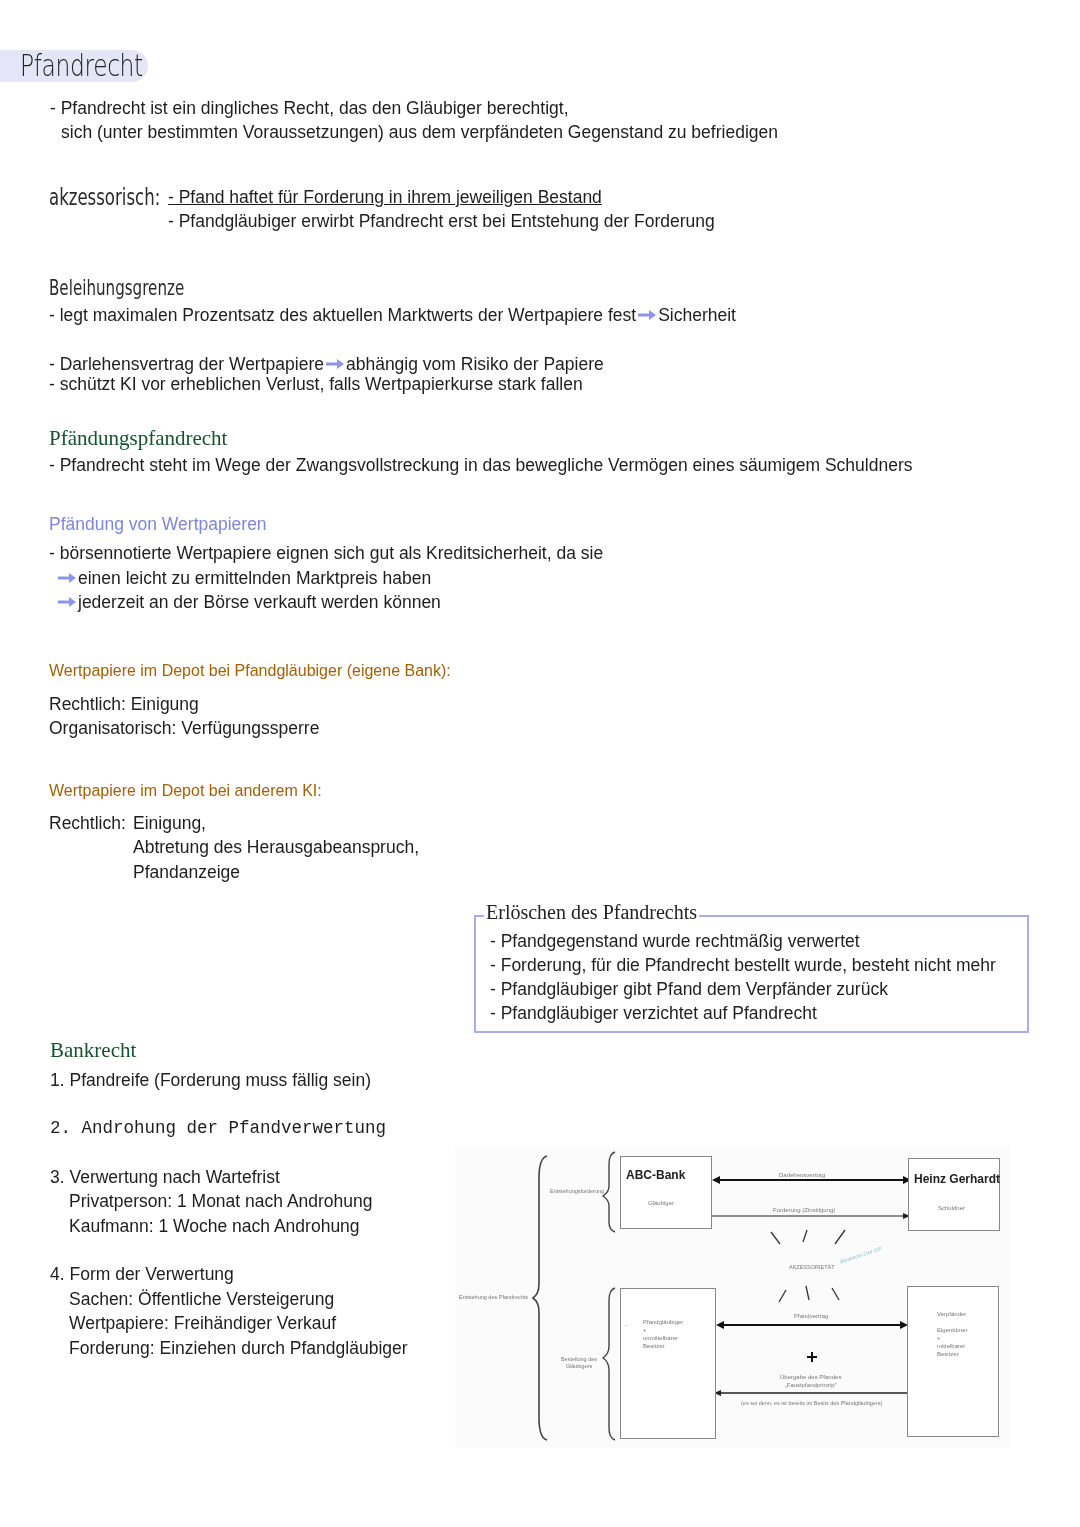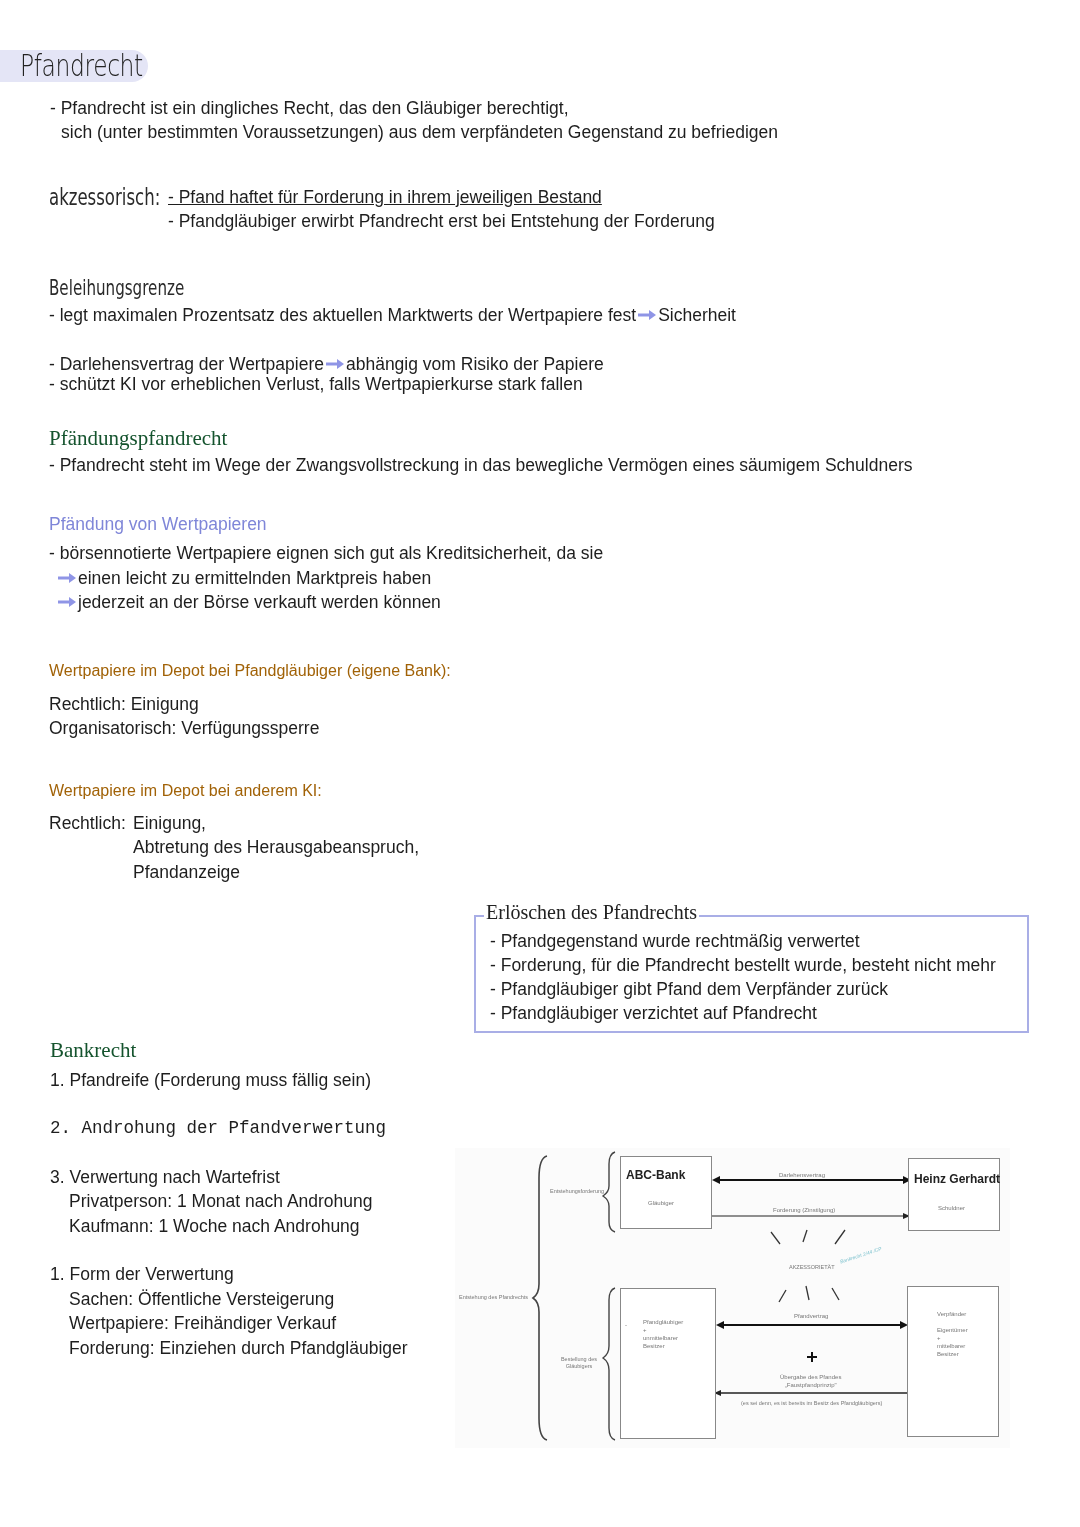--- a/index.html
+++ b/index.html
@@ -99,21 +99,21 @@
 <div class="abs body-text" style="left:490px; top:953px;">- Forderung, für die Pfandrecht bestellt wurde, besteht nicht mehr</div>
 <div class="abs body-text" style="left:490px; top:977px;">- Pfandgläubiger gibt Pfand dem Verpfänder zurück</div>
 <div class="abs body-text" style="left:490px; top:1001px;">- Pfandgläubiger verzichtet auf Pfandrecht</div>
 
 <div class="abs serif-h" style="left:50px; top:1038px;">Bankrecht</div>
 <div class="abs body-text" style="left:50px; top:1068px;">1. Pfandreife (Forderung muss fällig sein)</div>
 <div class="abs body-text" style="left:50px; top:1116px;font-family:Liberation Mono, monospace;">2. Androhung der Pfandverwertung</div>
 <div class="abs body-text" style="left:50px; top:1165px;">3. Verwertung nach Wartefrist</div>
 <div class="abs body-text" style="left:69px; top:1189px;">Privatperson: 1 Monat nach Androhung</div>
 <div class="abs body-text" style="left:69px; top:1214px;">Kaufmann: 1 Woche nach Androhung</div>
-<div class="abs body-text" style="left:50px; top:1262px;">1. Form der Verwertung</div>
+<div class="abs body-text" style="left:50px; top:1262px;">4. Form der Verwertung</div>
 <div class="abs body-text" style="left:69px; top:1287px;">Sachen: Öffentliche Versteigerung</div>
 <div class="abs body-text" style="left:69px; top:1311px;">Wertpapiere: Freihändiger Verkauf</div>
 <div class="abs body-text" style="left:69px; top:1336px;">Forderung: Einziehen durch Pfandgläubiger</div>
 
 <div class="diagram">
   <svg width="555" height="300" style="position:absolute; left:0; top:0;">
 
     <path d="M92 8 Q84 10 84 30 L84 136 Q84 146 78 150 Q84 154 84 164 L84 270 Q84 290 92 292" fill="none" stroke="#444" stroke-width="1.6"></path>
 
     <path d="M160 4 Q154 6 154 16 L154 38 Q154 44 148 48 Q154 52 154 58 L154 74 Q154 82 160 84" fill="none" stroke="#444" stroke-width="1.4"></path>

